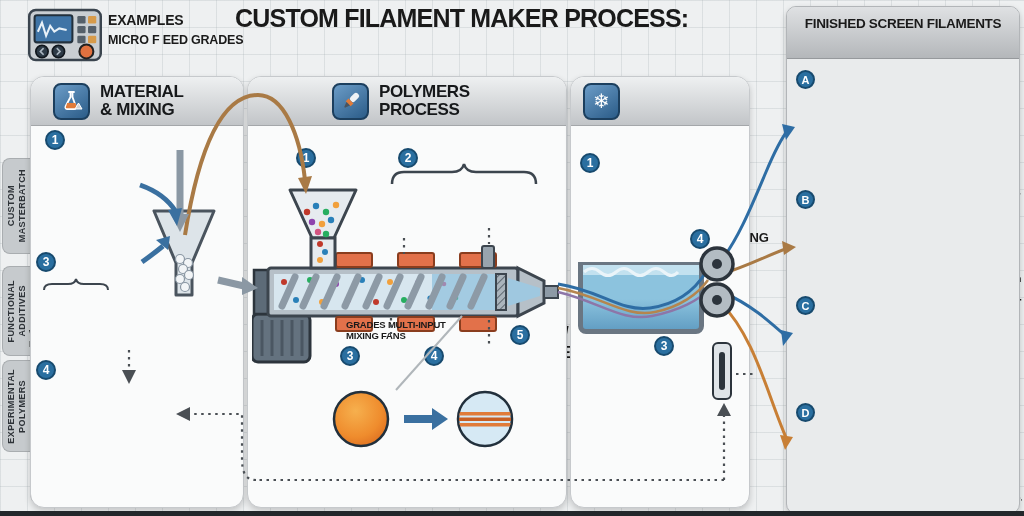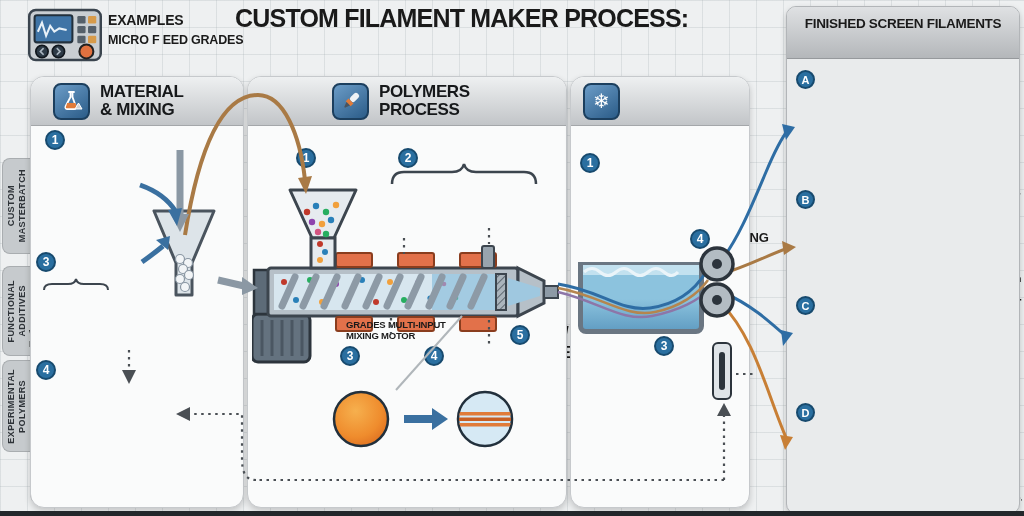--- a/index.html
+++ b/index.html
@@ -373,21 +373,21 @@
         <circle cx="66" cy="50" r="3.2" fill="#d35481"></circle>
     <circle cx="74" cy="52" r="3.2" fill="#27ae60"></circle>
         <circle cx="68" cy="62" r="3" fill="#c0392b"></circle>
     <circle cx="73" cy="70" r="3" fill="#2980b9"></circle>
         <circle cx="68" cy="78" r="3" fill="#f1a03c"></circle>
   </g>
 </svg>
 
 <div class="lbl b ctr" style="left:346px;top:320px;width:180px;font-size:9.5px;z-index:3">
   <div>GRADES MULTI-INPUT</div>
-      <div>MIXING MOTOR</div>
+      <div>MIXING FANS</div>
 </div>
 <div class="badge" style="left:340px;top:346px">3</div>
 <div class="lbl b" style="left:364px;top:345px;font-size:16px">SCREW</div>
 <div class="badge" style="left:424px;top:346px">4</div>
 <div class="lbl b" style="left:448px;top:338px;font-size:16px">
   <div>FILTER</div>
       <div>SCREEN</div>
 </div>
 <div class="badge" style="left:510px;top:325px">5</div>
 <div class="lbl b" style="left:534px;top:324px;font-size:16px">DIE /</div>

